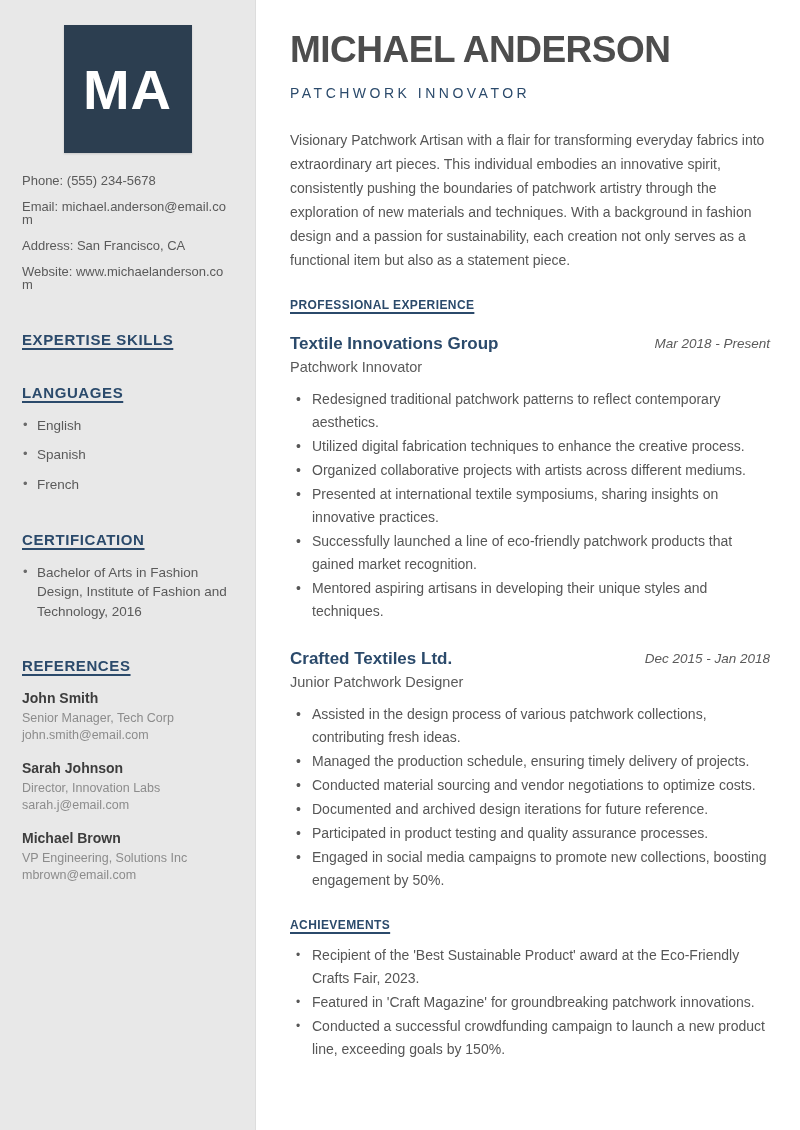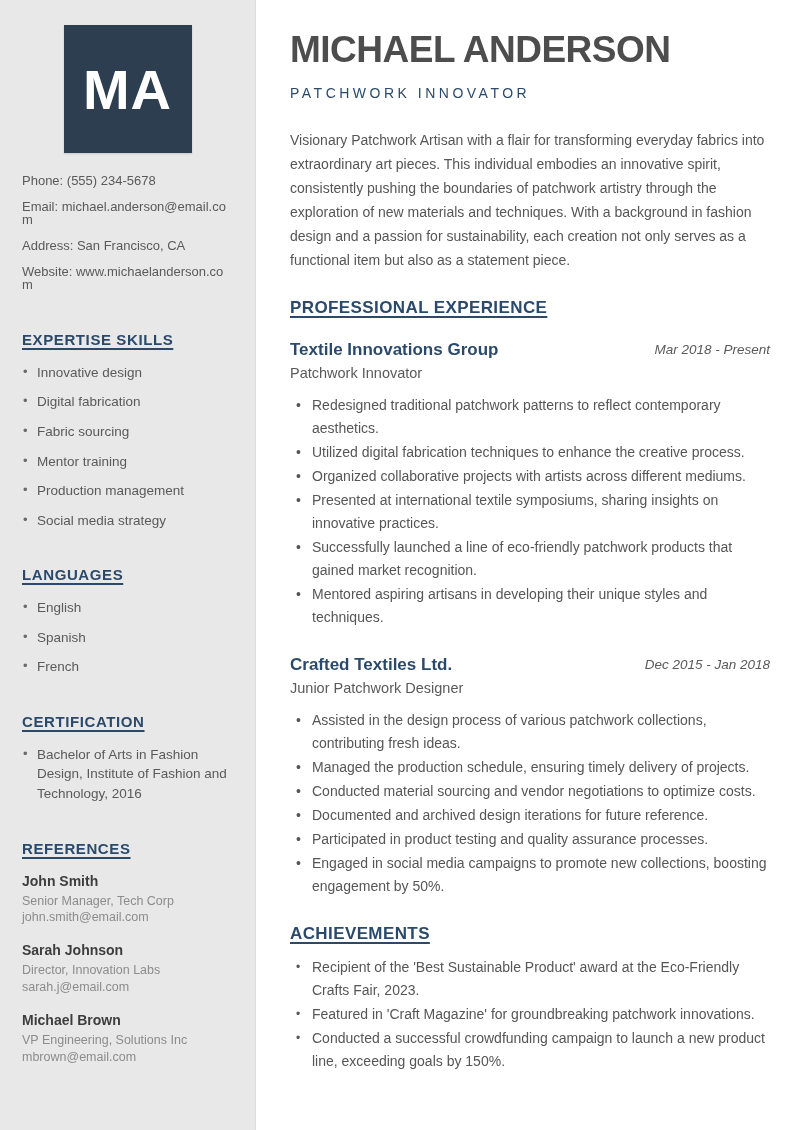--- a/index.html
+++ b/index.html
@@ -79,21 +79,21 @@
     font-size: 14px; font-weight: 500;
     color: #2b4a6b; letter-spacing: 3.5px;
   }
   .summary {
     margin-top: 27px;
     font-size: 14px; color: #565656;
     line-height: 24px;
     max-width: 480px;
   }
   .main-heading {
-    font-size: 17px; font-weight: bold;
+    font-size: 12px; font-weight: bold;
     color: #2b4a6b; letter-spacing: 0.4px;
     text-decoration: underline;
     text-decoration-thickness: 1.5px;
     text-underline-offset: 3px;
   }
   .section-experience { margin-top: 26px; }
   .job { margin-top: 22px; }
   .job + .job { margin-top: 26px; }
   .job-header {
     display: flex; justify-content: space-between; align-items: center; gap: 20px;
@@ -132,28 +132,20 @@
 
     <div class="contact">
       <div class="contact-line">Phone: (555) 234-5678</div>
       <div class="contact-line">Email: michael.anderson@email.com</div>
       <div class="contact-line">Address: San Francisco, CA</div>
       <div class="contact-line">Website: www.michaelanderson.com</div>
     </div>
 
     <section class="side-section-skills">
       <div class="side-heading">EXPERTISE SKILLS</div>
-      <ul class="side-list">
-        <li>Innovative design</li>
-        <li>Digital fabrication</li>
-        <li>Fabric sourcing</li>
-        <li>Mentor training</li>
-        <li>Production management</li>
-        <li>Social media strategy</li>
-      </ul>
     </section>
 
     <section class="side-section">
       <div class="side-heading">LANGUAGES</div>
       <ul class="side-list">
         <li>English</li>
         <li>Spanish</li>
         <li>French</li>
       </ul>
     </section>

